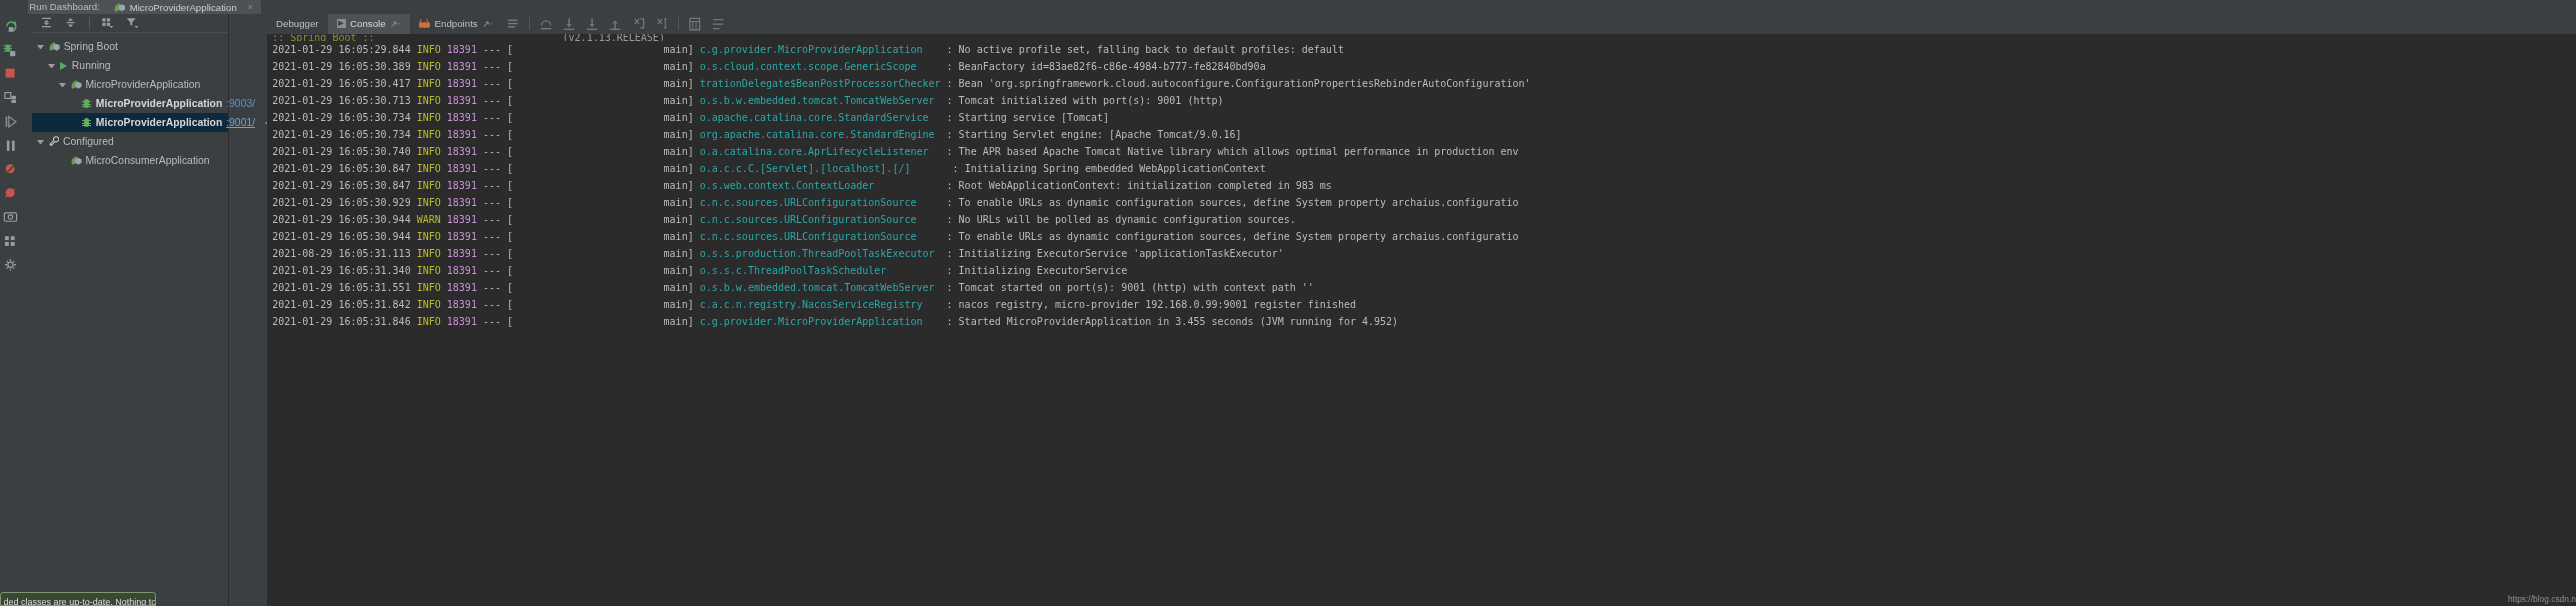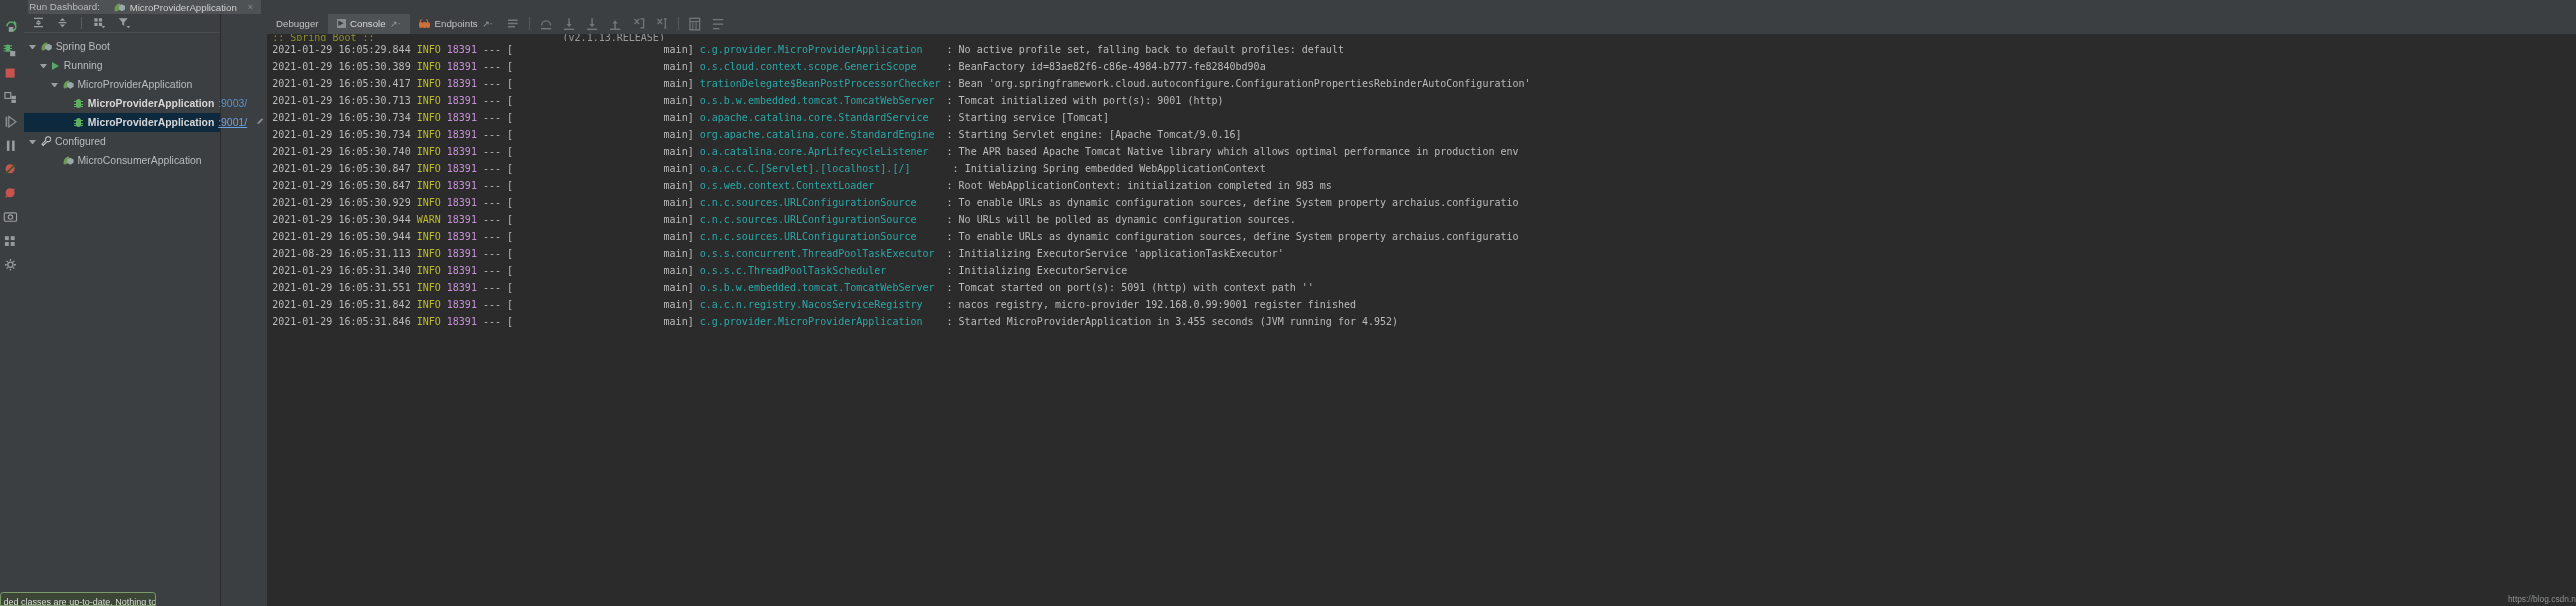--- a/index.html
+++ b/index.html
@@ -52,21 +52,21 @@
   
   .rail {
     position: absolute; left: 0; top: 14.2px; width: 22px; height: 593px;
     background: #3c3f41; display: flex; flex-direction: column; align-items: center;
     padding-top: 3.9px; gap: 8.4px;
   }
   .rail-icon { width: 15.5px; height: 15.5px; position: relative; }
 
   
   .tree-panel {
-    position: absolute; left: 24px; top: 14.2px; width: 197px; height: 593px;
+    position: absolute; left: 32px; top: 14.2px; width: 197px; height: 593px;
     background: #3c3f41; border-right: 0.6px solid #2b2b2b;
   }
   .tree-toolbar {
     height: 19px; display: flex; align-items: center; gap: 11.6px;
     padding-left: 7.8px; border-bottom: 0.6px solid #4b4e50;
   }
   .tb-icon { width: 13px; height: 11.6px; position: relative; }
   .tb-sep { width: 0.6px; height: 11.6px; background: #5a5d5f; }
 
   .tree-body { padding-top: 3.9px; }
@@ -469,23 +469,23 @@
         <div class="logline"><span>2021-01-29 16:05:30.417 </span><span class="lv-INFO">INFO</span> <span class="pid">18391</span> <span class="sep-dash">---</span> [<span class="thread">                         main]</span> <span class="logger">trationDelegate$BeanPostProcessorChecker </span><span class="msg">: Bean 'org.springframework.cloud.autoconfigure.ConfigurationPropertiesRebinderAutoConfiguration'</span></div>
         <div class="logline"><span>2021-01-29 16:05:30.713 </span><span class="lv-INFO">INFO</span> <span class="pid">18391</span> <span class="sep-dash">---</span> [<span class="thread">                         main]</span> <span class="logger">o.s.b.w.embedded.tomcat.TomcatWebServer  </span><span class="msg">: Tomcat initialized with port(s): 9001 (http)</span></div>
         <div class="logline"><span>2021-01-29 16:05:30.734 </span><span class="lv-INFO">INFO</span> <span class="pid">18391</span> <span class="sep-dash">---</span> [<span class="thread">                         main]</span> <span class="logger">o.apache.catalina.core.StandardService   </span><span class="msg">: Starting service [Tomcat]</span></div>
         <div class="logline"><span>2021-01-29 16:05:30.734 </span><span class="lv-INFO">INFO</span> <span class="pid">18391</span> <span class="sep-dash">---</span> [<span class="thread">                         main]</span> <span class="logger">org.apache.catalina.core.StandardEngine  </span><span class="msg">: Starting Servlet engine: [Apache Tomcat/9.0.16]</span></div>
         <div class="logline"><span>2021-01-29 16:05:30.740 </span><span class="lv-INFO">INFO</span> <span class="pid">18391</span> <span class="sep-dash">---</span> [<span class="thread">                         main]</span> <span class="logger">o.a.catalina.core.AprLifecycleListener   </span><span class="msg">: The APR based Apache Tomcat Native library which allows optimal performance in production env</span></div>
         <div class="logline"><span>2021-01-29 16:05:30.847 </span><span class="lv-INFO">INFO</span> <span class="pid">18391</span> <span class="sep-dash">---</span> [<span class="thread">                         main]</span> <span class="logger">o.a.c.c.C.[Servlet].[localhost].[/]       </span><span class="msg">: Initializing Spring embedded WebApplicationContext</span></div>
         <div class="logline"><span>2021-01-29 16:05:30.847 </span><span class="lv-INFO">INFO</span> <span class="pid">18391</span> <span class="sep-dash">---</span> [<span class="thread">                         main]</span> <span class="logger">o.s.web.context.ContextLoader            </span><span class="msg">: Root WebApplicationContext: initialization completed in 983 ms</span></div>
         <div class="logline"><span>2021-01-29 16:05:30.929 </span><span class="lv-INFO">INFO</span> <span class="pid">18391</span> <span class="sep-dash">---</span> [<span class="thread">                         main]</span> <span class="logger">c.n.c.sources.URLConfigurationSource     </span><span class="msg">: To enable URLs as dynamic configuration sources, define System property archaius.configuratio</span></div>
         <div class="logline"><span>2021-01-29 16:05:30.944 </span><span class="lv-WARN">WARN</span> <span class="pid">18391</span> <span class="sep-dash">---</span> [<span class="thread">                         main]</span> <span class="logger">c.n.c.sources.URLConfigurationSource     </span><span class="msg">: No URLs will be polled as dynamic configuration sources.</span></div>
         <div class="logline"><span>2021-01-29 16:05:30.944 </span><span class="lv-INFO">INFO</span> <span class="pid">18391</span> <span class="sep-dash">---</span> [<span class="thread">                         main]</span> <span class="logger">c.n.c.sources.URLConfigurationSource     </span><span class="msg">: To enable URLs as dynamic configuration sources, define System property archaius.configuratio</span></div>
-        <div class="logline"><span>2021-08-29 16:05:31.113 </span><span class="lv-INFO">INFO</span> <span class="pid">18391</span> <span class="sep-dash">---</span> [<span class="thread">                         main]</span> <span class="logger">o.s.s.concurrent.ThreadPoolTaskExecutor  </span><span class="msg">: Initializing ExecutorService 'applicationTaskExecutor'</span></div>
+        <div class="logline"><span>2021-08-29 16:05:31.113 </span><span class="lv-INFO">INFO</span> <span class="pid">18391</span> <span class="sep-dash">---</span> [<span class="thread">                         main]</span> <span class="logger">o.s.s.production.ThreadPoolTaskExecutor  </span><span class="msg">: Initializing ExecutorService 'applicationTaskExecutor'</span></div>
         <div class="logline"><span>2021-01-29 16:05:31.340 </span><span class="lv-INFO">INFO</span> <span class="pid">18391</span> <span class="sep-dash">---</span> [<span class="thread">                         main]</span> <span class="logger">o.s.s.c.ThreadPoolTaskScheduler          </span><span class="msg">: Initializing ExecutorService</span></div>
-        <div class="logline"><span>2021-01-29 16:05:31.551 </span><span class="lv-INFO">INFO</span> <span class="pid">18391</span> <span class="sep-dash">---</span> [<span class="thread">                         main]</span> <span class="logger">o.s.b.w.embedded.tomcat.TomcatWebServer  </span><span class="msg">: Tomcat started on port(s): 5091 (http) with context path ''</span></div>
+        <div class="logline"><span>2021-01-29 16:05:31.551 </span><span class="lv-INFO">INFO</span> <span class="pid">18391</span> <span class="sep-dash">---</span> [<span class="thread">                         main]</span> <span class="logger">o.s.b.w.embedded.tomcat.TomcatWebServer  </span><span class="msg">: Tomcat started on port(s): 9001 (http) with context path ''</span></div>
         <div class="logline"><span>2021-01-29 16:05:31.842 </span><span class="lv-INFO">INFO</span> <span class="pid">18391</span> <span class="sep-dash">---</span> [<span class="thread">                         main]</span> <span class="logger">c.a.c.n.registry.NacosServiceRegistry    </span><span class="msg">: nacos registry, micro-provider 192.168.0.99:9001 register finished</span></div>
         <div class="logline"><span>2021-01-29 16:05:31.846 </span><span class="lv-INFO">INFO</span> <span class="pid">18391</span> <span class="sep-dash">---</span> [<span class="thread">                         main]</span> <span class="logger">c.g.provider.MicroProviderApplication    </span><span class="msg">: Started MicroProviderApplication in 3.455 seconds (JVM running for 4.952)</span></div>
       </div>
     <div class="watermark">https://blog.csdn.net/mqqqq_1</div>
   </div>
 </div>
 
 <div class="balloon">
   <span>ded classes are up-to-date. Nothing to reload.</span>
 </div>

